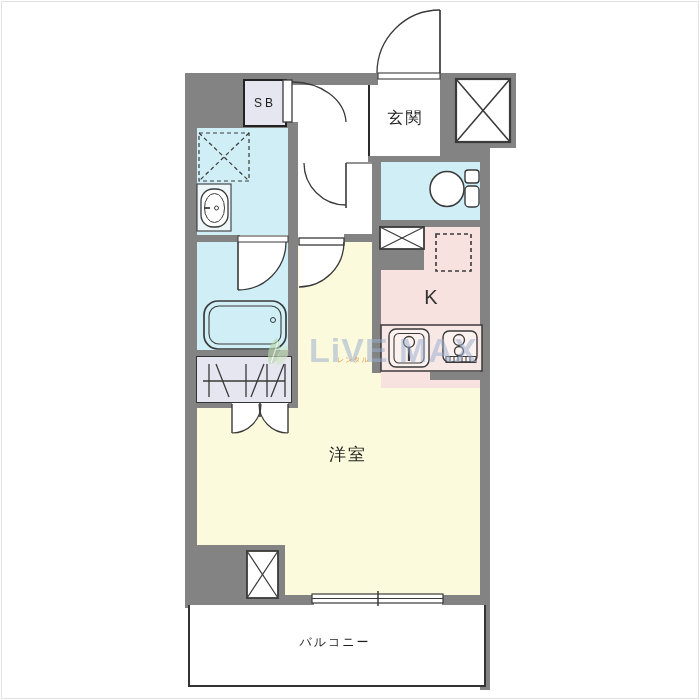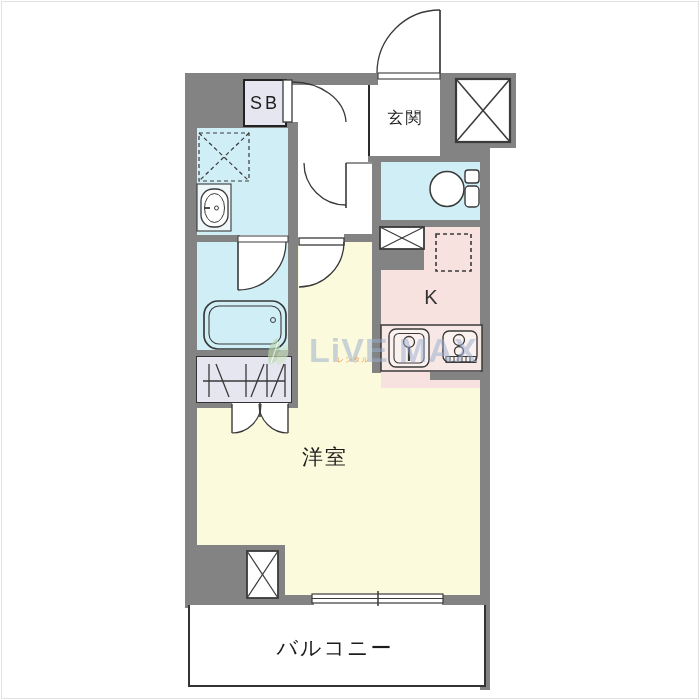--- a/index.html
+++ b/index.html
@@ -60,21 +60,21 @@
   <div class="wall" style="left:430px;top:372px;width:52px;height:8px;"></div>
   <div class="wall" style="left:480px;top:148px;width:10px;height:542px;"></div>
   <div class="wall" style="left:185px;top:545px;width:100px;height:62px;"></div>
   <div class="wall" style="left:185px;top:595px;width:129px;height:12px;"></div>
   <div class="wall" style="left:442px;top:595px;width:40px;height:12px;"></div>
   <div class="wall" style="left:344px;top:234px;width:29px;height:8px;"></div>
 
   <div id="balcony-box" style="left:188px;top:605px;width:294px;height:80px;"></div>
 
   <div id="sb-box" style="left:243px;top:79px;width:40px;height:44px;">
-    <span class="lbl" style="position:static;font-size:18px;letter-spacing:3px;">SB</span>
+    <span class="lbl" style="position:static;font-size:12px;letter-spacing:3px;">SB</span>
   </div>
 
   <div id="closet-box" style="left:196px;top:356px;width:94px;height:45px;"></div>
 
   <svg id="overlay" width="700" height="700" viewBox="0 0 700 700">
     <g stroke="#3a3a3a" fill="none" stroke-width="1.3">
 
       <g>
         <rect x="378" y="73" width="62" height="6" fill="#ffffff" stroke-width="1.1"></rect>
         <line x1="440" y1="10" x2="440" y2="73" stroke-width="1.7"></line>
@@ -198,22 +198,22 @@
       <g>
         <rect x="312" y="594" width="131" height="9" fill="#ffffff" stroke-width="1.2"></rect>
         <line x1="312" y1="598.5" x2="443" y2="598.5" stroke-width="1"></line>
         <line x1="378" y1="591" x2="378" y2="606" stroke-width="1.5"></line>
       </g>
     </g>
   </svg>
 
   <div class="lbl" style="left:368px;top:108px;width:75px;font-size:16px;letter-spacing:2px;">玄関</div>
   <div class="lbl" style="left:416px;top:286px;width:30px;font-size:20px;color:#333;">K</div>
-  <div class="lbl" style="left:265px;top:443px;width:120px;font-size:21px;letter-spacing:2px;">洋室</div>
-  <div class="lbl" style="left:270px;top:634px;width:130px;font-size:21px;letter-spacing:2px;">バルコニー</div>
+  <div class="lbl" style="left:288px;top:443px;width:120px;font-size:17px;letter-spacing:2px;">洋室</div>
+  <div class="lbl" style="left:270px;top:634px;width:130px;font-size:12px;letter-spacing:2px;">バルコニー</div>
 
   <div id="watermark" style="left:263px;top:331px;">
     <svg width="30" height="34" viewBox="0 0 30 34">
       <path d="M6,30 Q2,12 14,4 Q20,14 14,26 Q11,30 6,30 Z" fill="#b7d8ab" opacity="0.75"></path>
       <path d="M14,31 Q12,18 24,10 Q28,22 20,29 Q17,31 14,31 Z" fill="#cfe5c4" opacity="0.75"></path>
       <line x1="8" y1="29" x2="15" y2="8" stroke="#ffffff" stroke-width="1.2" opacity="0.8"></line>
     </svg>
     <span id="wm-text">LiVE MAX</span>
   </div>
   <div id="wm-sub" style="left:337px;top:355px;">レンタル</div>

